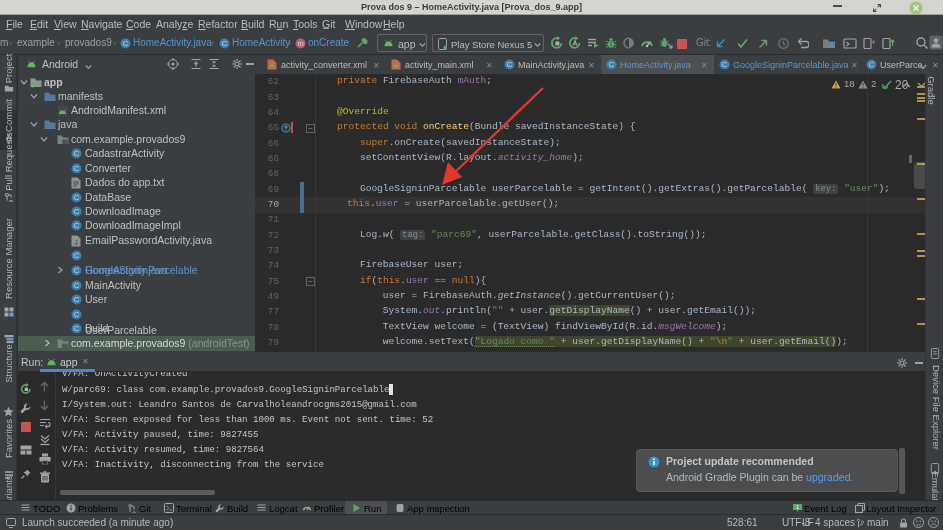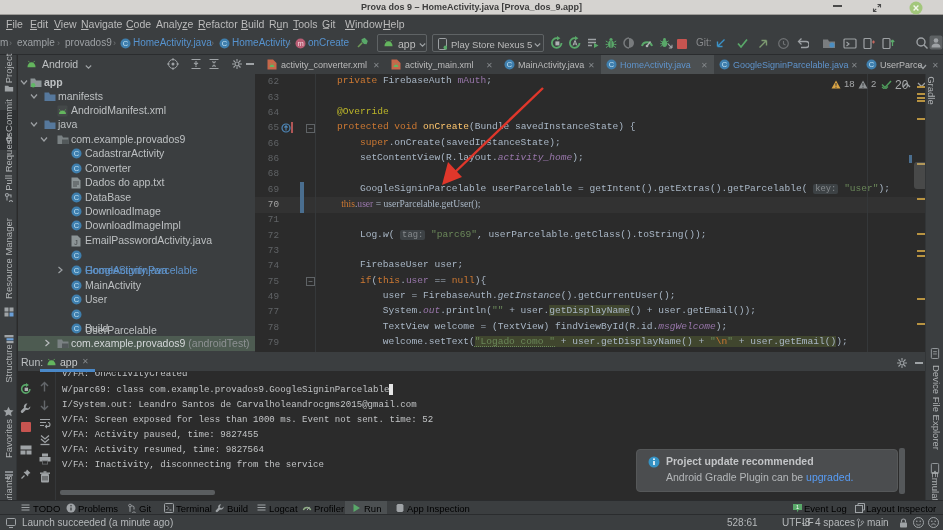--- a/index.html
+++ b/index.html
@@ -374,21 +374,21 @@
         <rect x="0.5" y="0.5" width="8" height="8" fill="none" stroke="#5f6366"></rect>
         <path d="M2.5 4.5 h4" stroke="#5f6366" stroke-width="1"></path>
       </svg>
 <div class="codeline" style="top:1.2px;left:59px;">    <span class="kw">private</span> FirebaseAuth <span class="fld">mAuth</span>;</div>
 <div class="codeline" style="top:31.9px;left:59px;">    <span class="ann">@Override</span></div>
 <div class="codeline" style="top:47.2px;left:59px;">    <span class="kw">protected void</span> <span class="mth">onCreate</span>(Bundle savedInstanceState) {</div>
 <div class="codeline" style="top:62.5px;left:59px;">        <span class="kw">super</span>.onCreate(savedInstanceState);</div>
 <div class="codeline" style="top:77.9px;left:59px;">        setContentView(R.layout.<span class="fld it">activity_home</span>);</div>
 <div class="codeline" style="top:93.2px;left:59px;"></div>
 <div class="codeline" style="top:108.5px;left:59px;">        GoogleSigninParcelable userParcelable = getIntent().getExtras().getParcelable( <span class="chip">key:</span> <span class="st">"user"</span>);</div>
-<div class="codeline" style="top:123.8px;left:67px;font-family:Liberation Serif, serif;">        <span class="kw">this</span>.<span class="fld">user</span> = userParcelable.getUser();</div>
+<div class="codeline" style="top:123.8px;left:46px;">        <span class="kw">this</span>.<span class="fld">user</span> = userParcelable.getUser();</div>
 <div class="codeline" style="top:139.2px;left:59px;"></div>
 <div class="codeline" style="top:154.5px;left:59px;">        Log.<span class="it">w</span>( <span class="chip">tag:</span> <span class="st">"parc69"</span>, userParcelable.getClass().toString());</div>
 <div class="codeline" style="top:169.8px;left:59px;"></div>
 <div class="codeline" style="top:185.2px;left:59px;">        FirebaseUser user;</div>
 <div class="codeline" style="top:200.5px;left:59px;">        <span class="kw">if</span>(<span class="kw">this</span>.<span class="fld">user</span> == <span class="kw">null</span>){</div>
 <div class="codeline" style="top:215.8px;left:59px;">            user = FirebaseAuth.<span class="it">getInstance</span>().getCurrentUser();</div>
 <div class="codeline" style="top:231.1px;left:59px;">            System.<span class="fld it">out</span>.println(<span class="st">""</span> + user.<span class="hl">getDisplayName</span>() + user.getEmail());</div>
 <div class="codeline" style="top:246.5px;left:59px;">            TextView welcome = (TextView) findViewById(R.id.<span class="fld it">msgWelcome</span>);</div>
 <div class="codeline" style="top:261.8px;left:59px;">            welcome.setText(<span class="hl"><span class="st" style="text-decoration:underline dotted #6a8759;text-underline-offset:2px;">"Logado como "</span> + user.getDisplayName() + <span class="st">"<span class="esc">\n</span>"</span> + user.getEmail()</span>);</div>
 <svg class="abs" style="top:6px;left:576px" width="10" height="9" viewBox="0 0 10 9">

